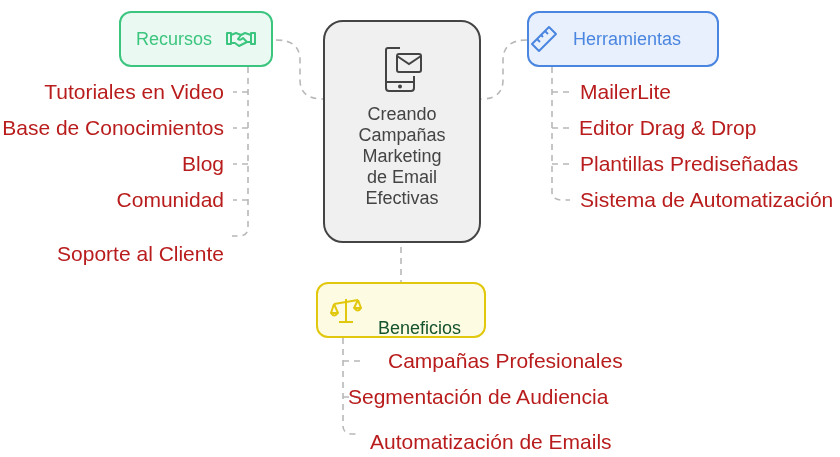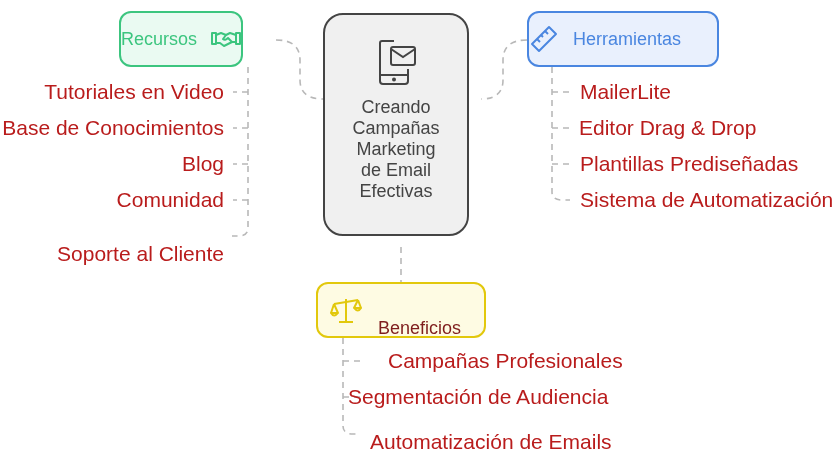--- a/index.html
+++ b/index.html
@@ -1,26 +1,26 @@
 <!DOCTYPE html>
 <html><head>
 <meta charset="utf-8">
 <style>
   html, body { margin:0; padding:0; background:#ffffff; }
   body { width:840px; height:457px; position:relative; overflow:hidden;
          font-family:"Liberation Sans", "DejaVu Sans", sans-serif; color:#444; }
   svg.connectors { position:absolute; left:0; top:0; width:840px; height:457px; pointer-events:none; }
   .node { position:absolute; box-sizing:border-box; border-radius:12px; display:flex; align-items:center; }
-  .node-res { left:119px; top:11px; width:124px; height:56px; background:#eafaf2; border:2px solid #3cc57f; justify-content:center; gap:14px; }
+  .node-res { left:119px; top:11px; width:154px; height:56px; background:#eafaf2; border:2px solid #3cc57f; justify-content:center; gap:14px; }
   .node-res .lbl { color:#3cc57f; font-size:18px; }
   .node-tools { left:527px; top:11px; width:192px; height:56px; background:#e9f0fd; border:2px solid #4a86e0; gap:14px; }
   .node-tools .lbl { color:#4a86e0; font-size:18px; }
   .node-ben { left:316px; top:282px; width:170px; height:56px; background:#fefbe3; border:2px solid #e2c80c; padding-left:12px; gap:16px; }
-  .node-ben .lbl { color:#7f1d1d; font-size:18px;margin-top:36px; }
-  .node-center { left:323px; top:13px; width:146px; height:223px; background:#f0f0f0; border:2.5px solid #444; border-radius:20px; flex-direction:column; justify-content:flex-start; padding-top:22px; }
+  .node-ben .lbl { color:#14532d; font-size:18px;margin-top:36px; }
+  .node-center { left:323px; top:20px; width:158px; height:223px; background:#f0f0f0; border:2.5px solid #444; border-radius:20px; flex-direction:column; justify-content:flex-start; padding-top:22px; }
   .node-center .title { margin-top:10px; text-align:center; font-size:18px; line-height:21px; color:#444; width:120px; }
   .item { position:absolute; font-size:21px; color:#b91c1c; white-space:nowrap; line-height:20px; }
   .left-item { text-align:right; right:616px; }
   .icon { display:inline-flex; }
 </style>
 </head>
 <body>
 
 <svg class="connectors" viewBox="0 0 840 457">
   <g fill="none" stroke="#b8b8b8" stroke-width="1.6" stroke-dasharray="6 5">

